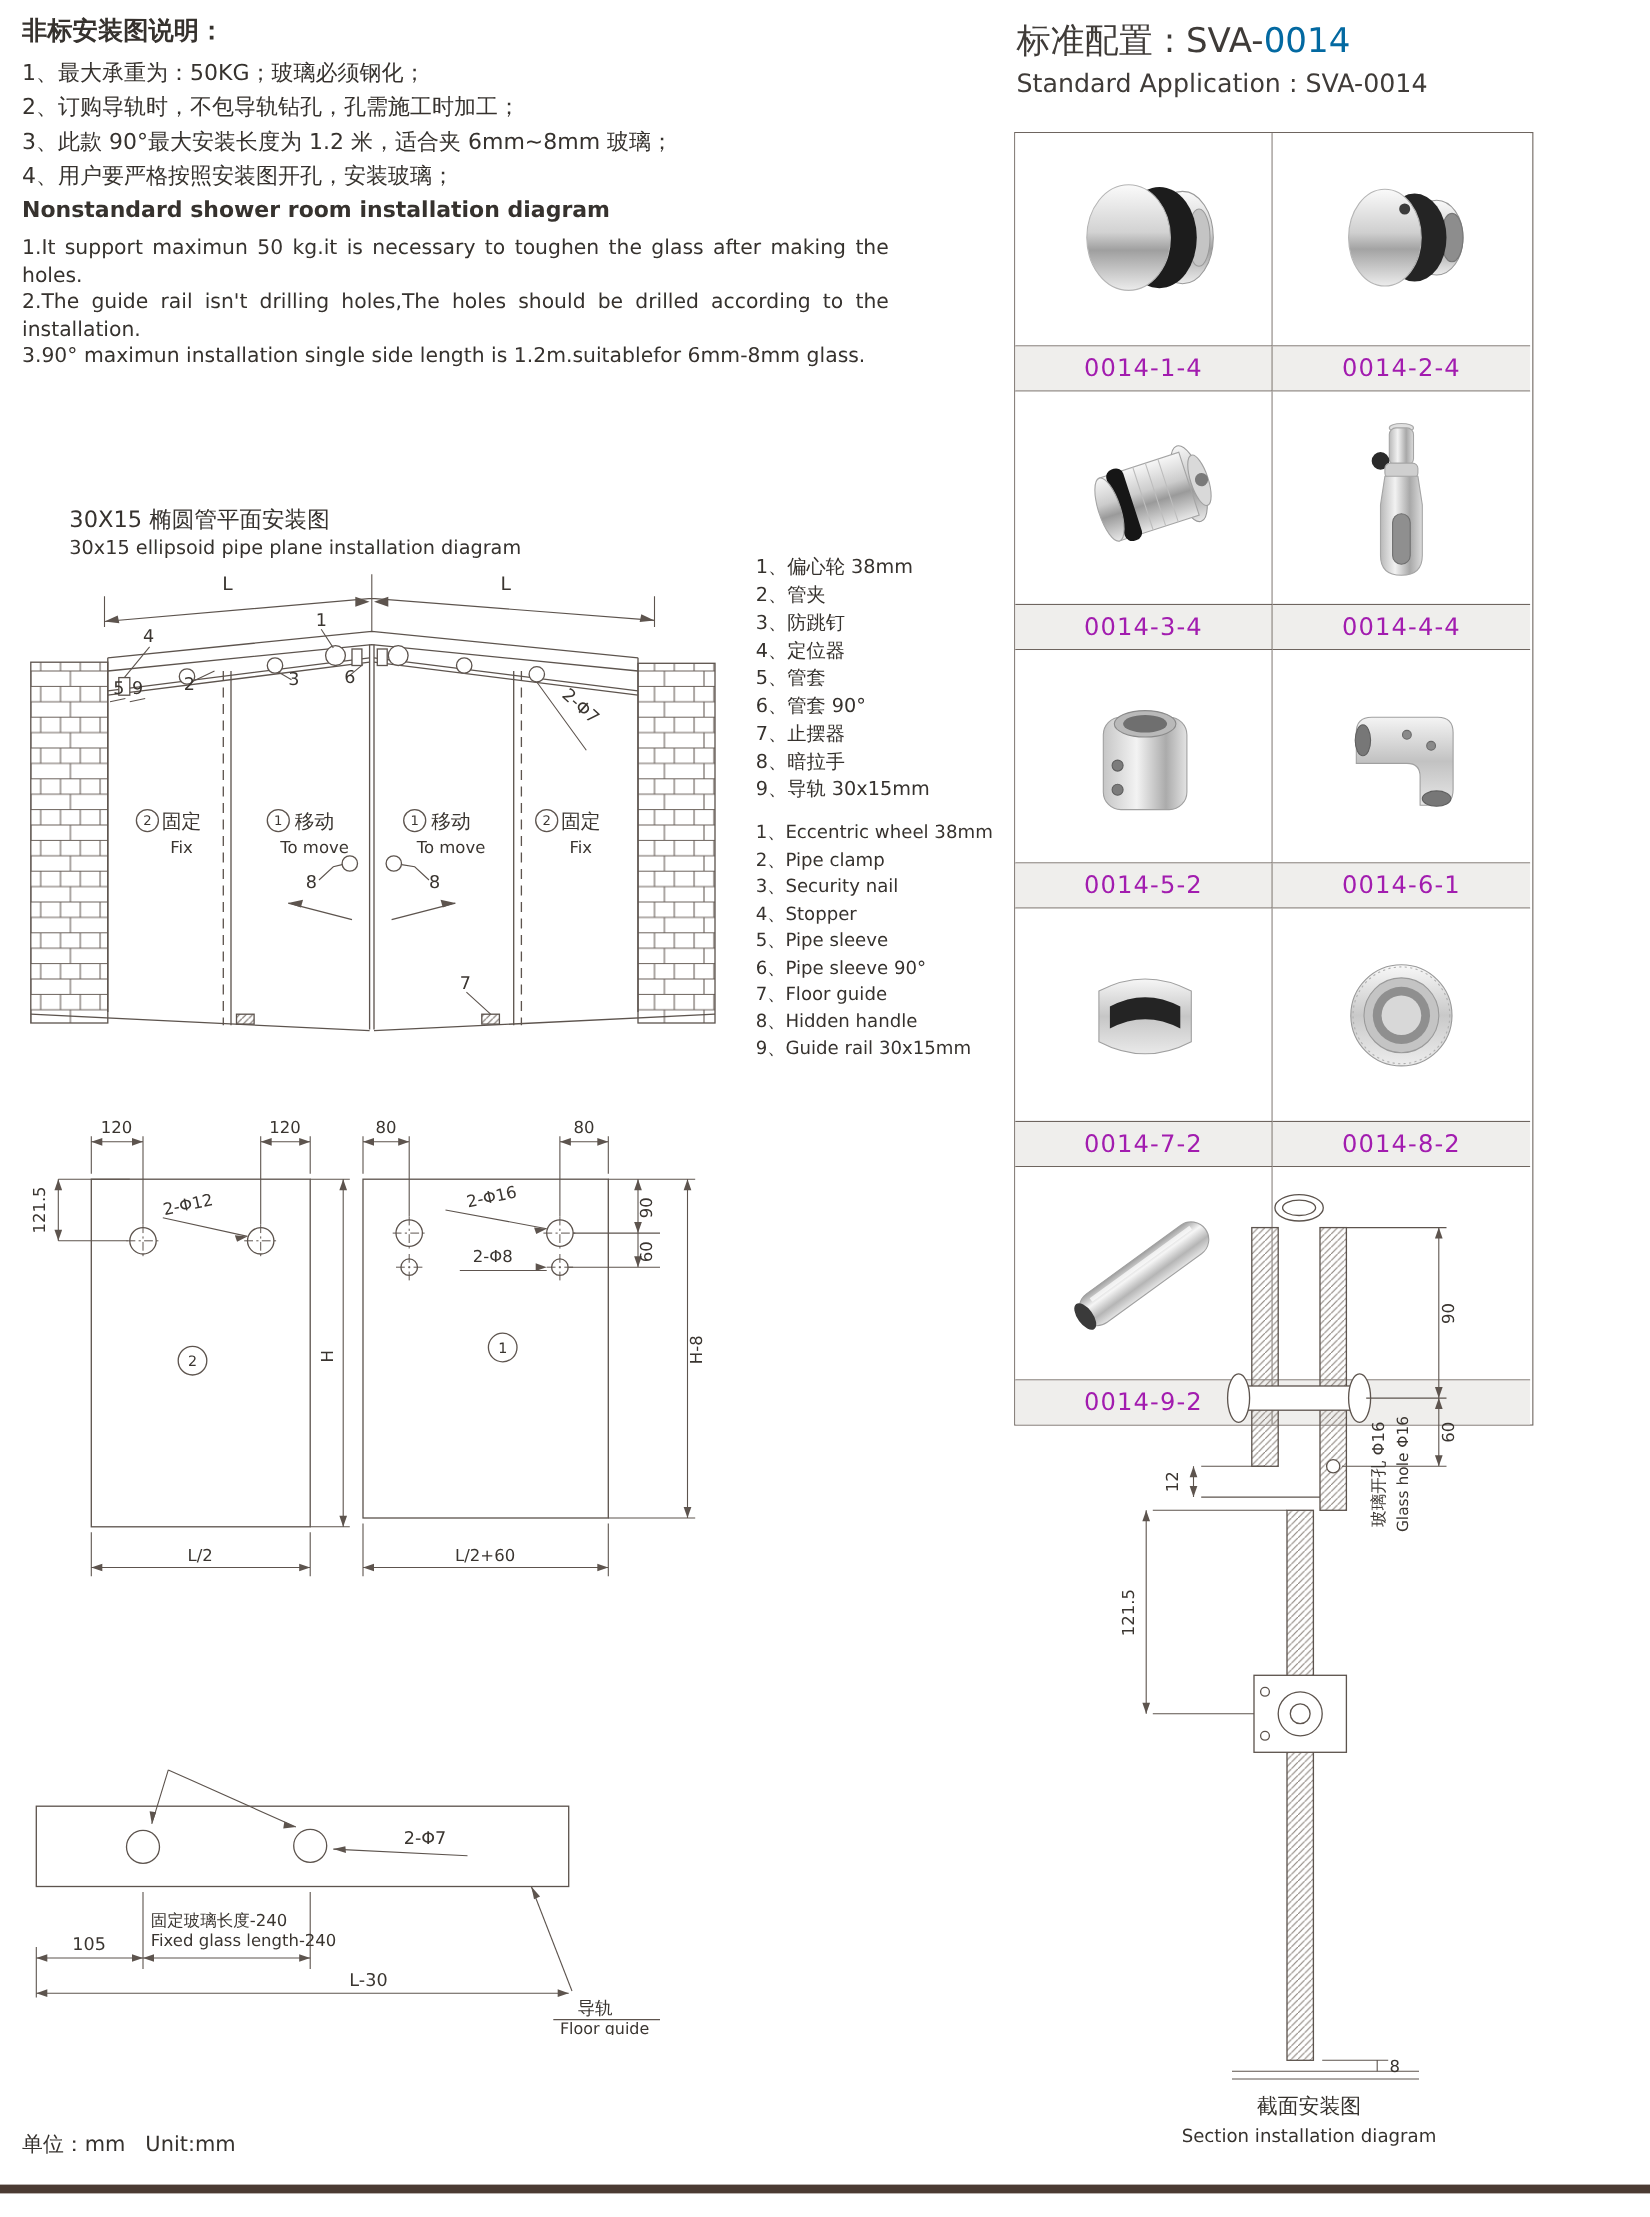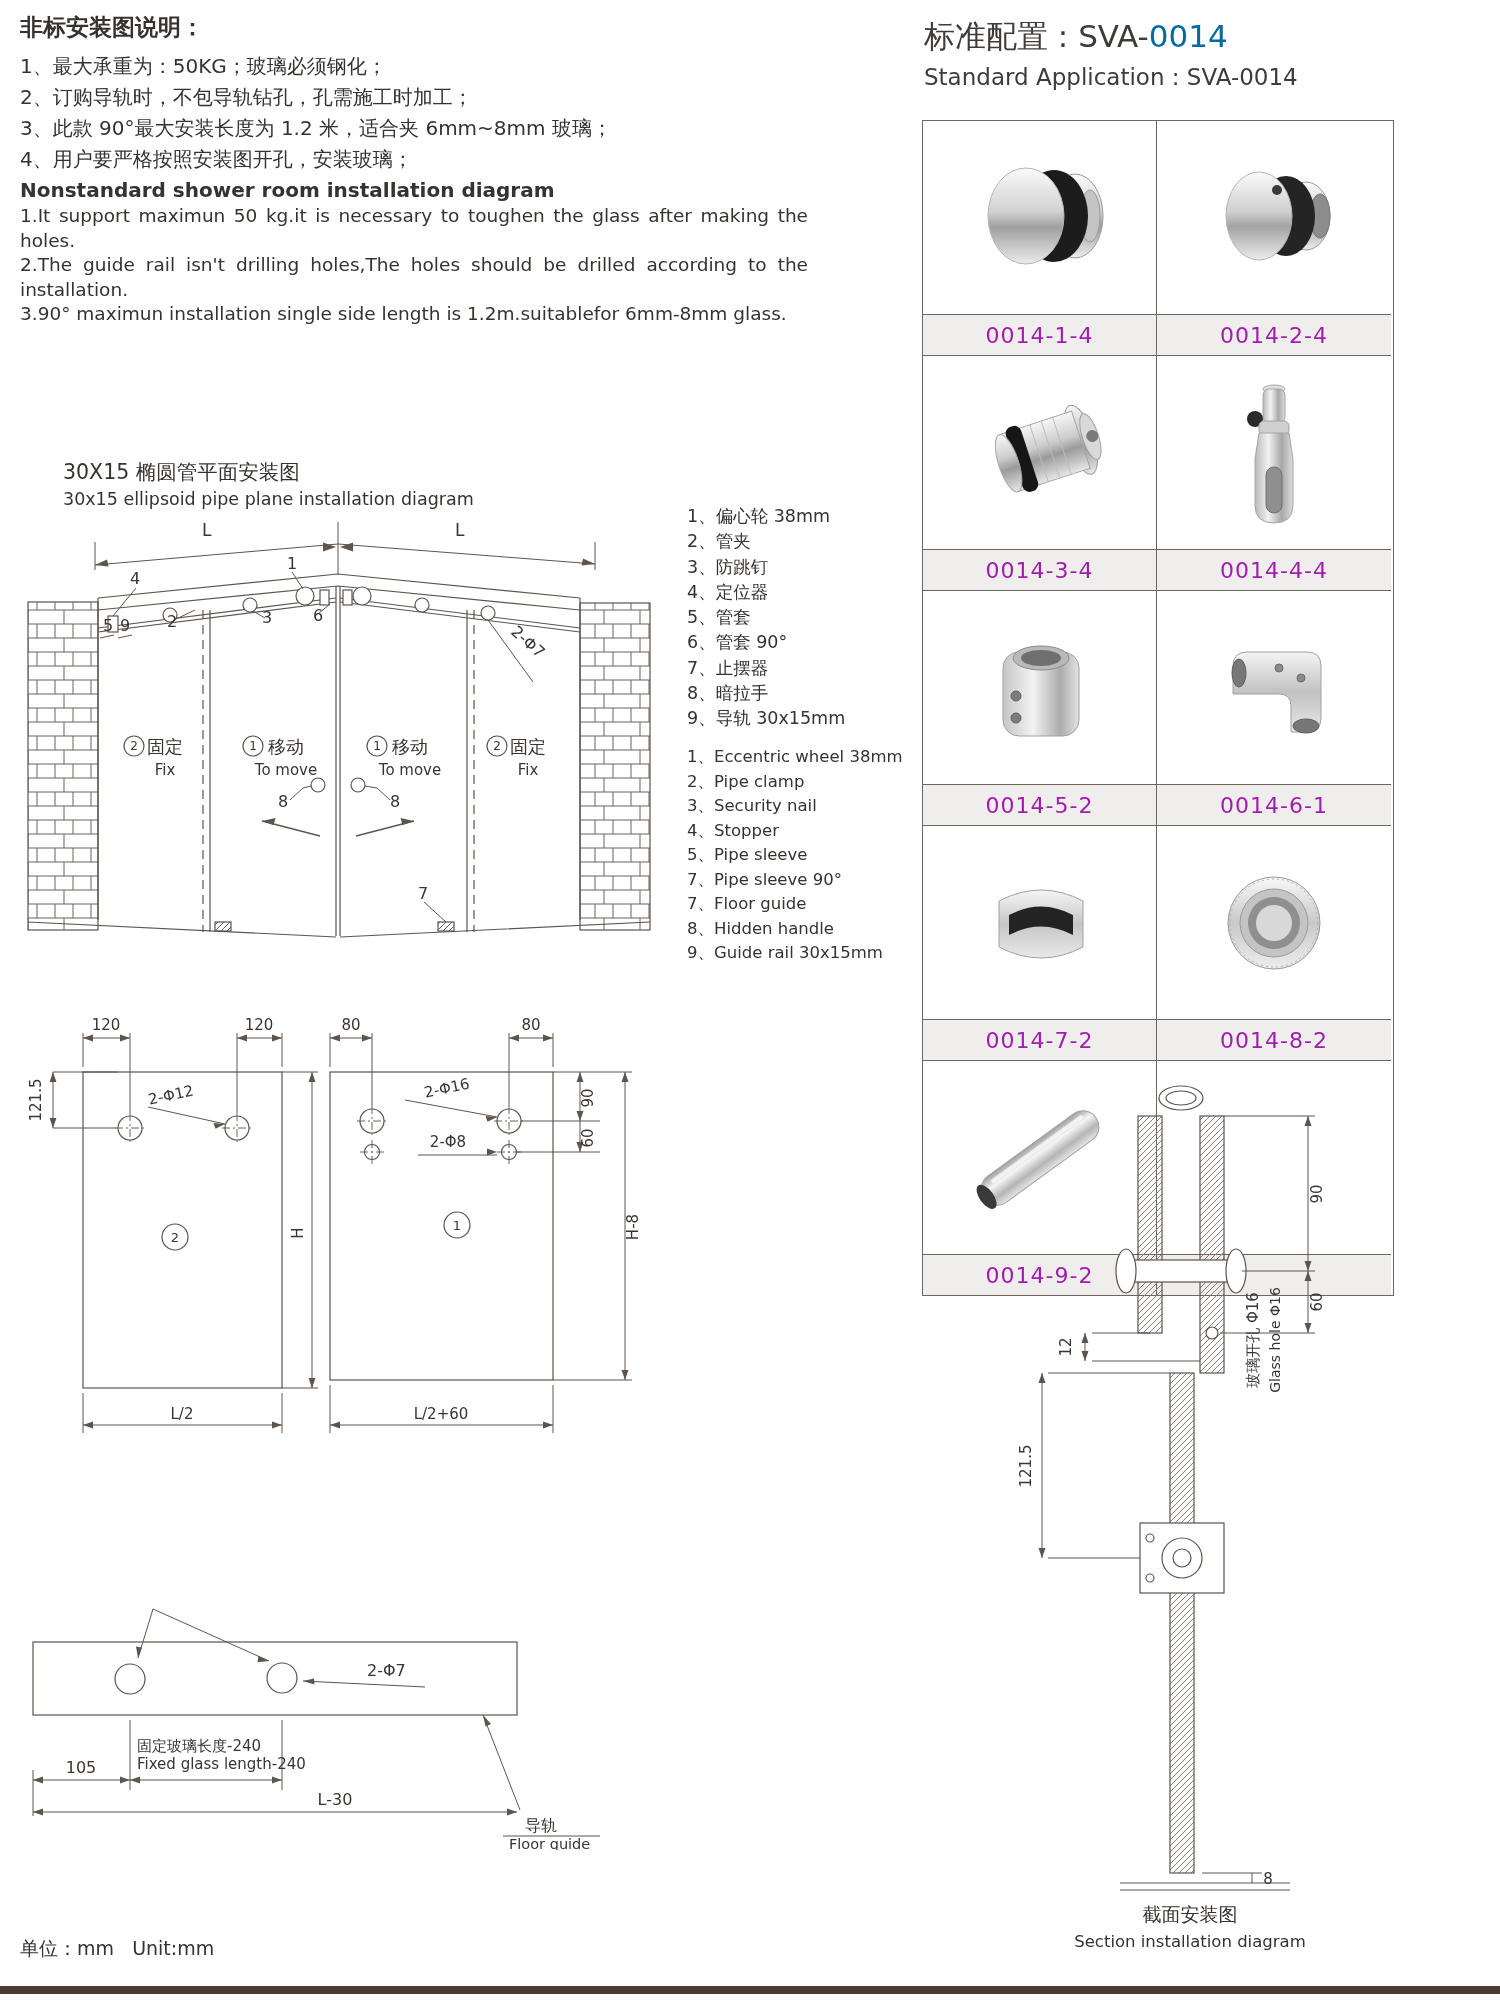--- a/index.html
+++ b/index.html
@@ -4,21 +4,21 @@
 <style>
   html,body{margin:0;padding:0;background:#fff;}
   body{font-family:"DejaVu Sans","Liberation Sans",sans-serif;color:#36322e;}
   .page{position:relative;width:1500px;height:2015px;background:#fff;overflow:hidden;}
   .abs{position:absolute;}
   
   .notes-cn{left:20px;top:12px;width:680px;}
   .notes-cn .t{font-size:23px;font-weight:bold;margin-bottom:8px;}
   .notes-cn .i{font-size:20px;line-height:31px;}
   .notes-en{left:20px;top:178px;width:788px;text-align:justify;}
-  .notes-en .t{font-size:20px;font-weight:bold;margin-bottom:2px;}
+  .notes-en .t{font-size:20px;font-weight:bold;margin-bottom:12px;}
   .notes-en .i{font-size:18.5px;line-height:24.6px;}
   
   .hdr{left:924px;top:16px;width:470px;}
   .hdr .cn{font-size:31px;color:#3f3b38;}
   .hdr .cn .code{color:#0369a1;}
   .hdr .en{font-size:23px;color:#3f3b38;margin-top:6px;}
   
   .ptable{left:922px;top:120px;width:470px;border:1px solid #6e655f;display:grid;
           grid-template-columns:234px 234px;grid-auto-rows:auto;}
   .pimg{height:193px;border-bottom:1px solid #6e655f;display:flex;align-items:center;justify-content:center;background:#fff;}
@@ -359,21 +359,21 @@
     <div class="i">8、暗拉手</div>
     <div class="i">9、导轨 30x15mm</div>
   </div>
 
   <div class="abs parts parts-en">
     <div class="i">1、Eccentric wheel 38mm</div>
     <div class="i">2、Pipe clamp</div>
     <div class="i">3、Security nail</div>
     <div class="i">4、Stopper</div>
     <div class="i">5、Pipe sleeve</div>
-    <div class="i">7、Pipe sleeve  90°</div>
+    <div class="i">6、Pipe sleeve  90°</div>
     <div class="i">7、Floor guide</div>
     <div class="i">8、Hidden handle</div>
     <div class="i">9、Guide rail 30x15mm</div>
   </div>
 
   <svg class="abs" style="left:20px;top:1005px;" width="650" height="460" viewBox="0 0 650 460">
     <g stroke="#5d544e" stroke-width="1.2" fill="none">
 
       <rect x="63" y="67" width="199" height="316"></rect>
       <circle cx="110" cy="123" r="12"></circle>

